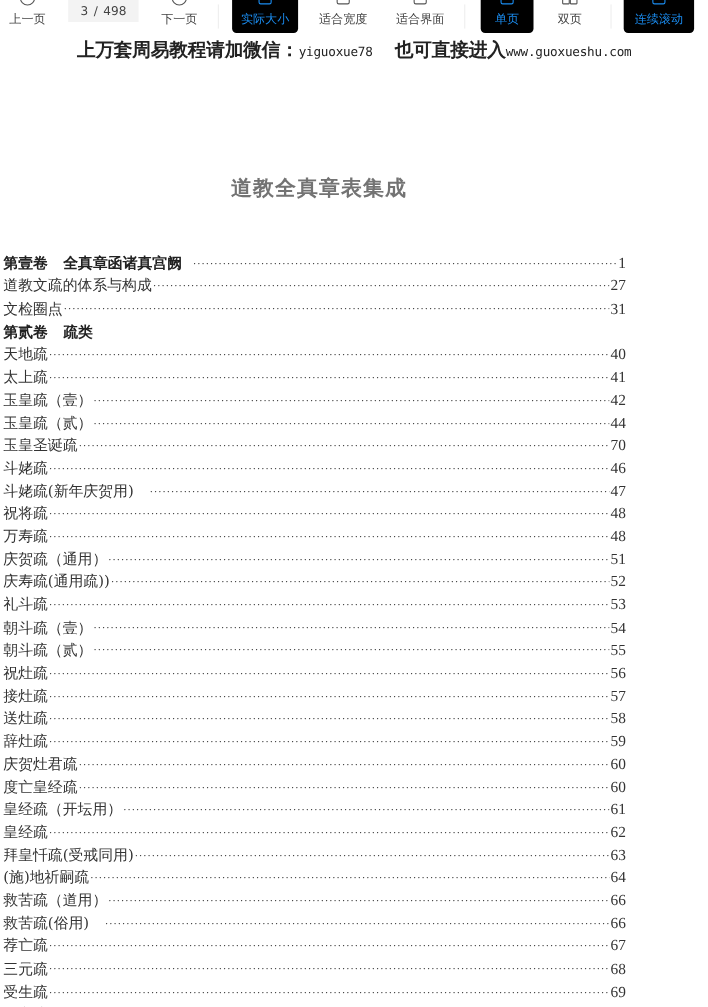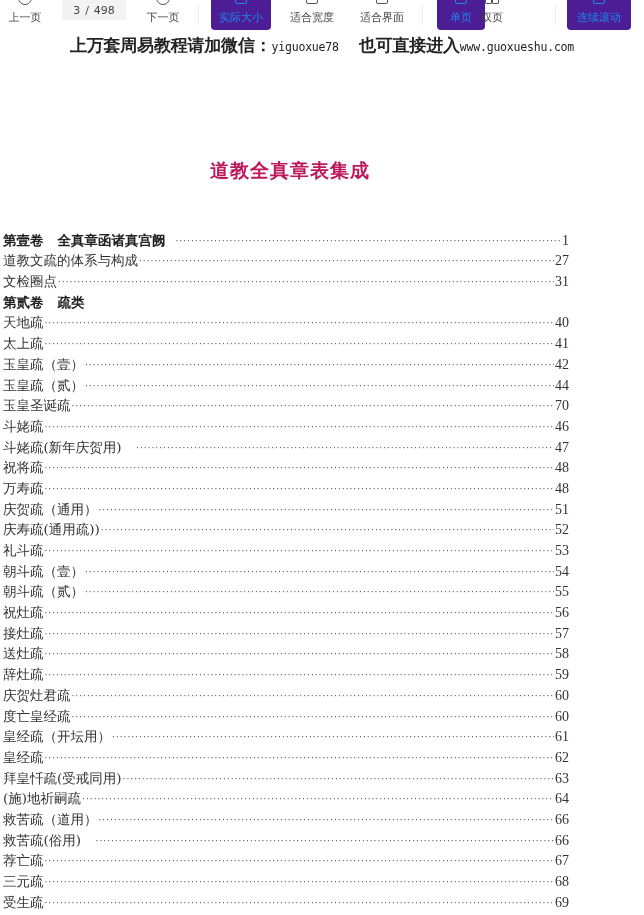--- a/index.html
+++ b/index.html
@@ -10,21 +10,21 @@
     }
     .toolbar {
       position:absolute; left:0; top:0; width:644px; height:30px;
       background:#ffffff; font-family:"DejaVu Sans","Liberation Sans",sans-serif;
     }
     .tb-btn {
       position:absolute; top:0; height:30px; display:flex; flex-direction:column;
       align-items:center; justify-content:flex-end; font-size:11px; color:#444;
       box-sizing:border-box; padding-bottom:5px; border-radius:0 0 4px 4px;
     }
-    .tb-btn.active { background:#4c1d95; color:#1a8cf0; }
+    .tb-btn.active { background:#000000; color:#1a8cf0; }
     .tb-icon {
       position:absolute; top:-8px; left:50%; transform:translateX(-50%);
       width:12px; height:12px; border:1.4px solid #555; border-radius:2px; box-sizing:border-box;
     }
     .tb-icon.circle { border-radius:50%; width:14px; height:14px; top:-9px; }
     .tb-btn.active .tb-icon { border-color:#1a8cf0; }
     .tb-icon.double { width:14px; border:none; }
     .tb-icon.double::before, .tb-icon.double::after {
       content:""; position:absolute; top:0; width:5px; height:10px; border:1.4px solid #555; border-radius:1px;
     }
@@ -35,21 +35,21 @@
     }
     .divider { position:absolute; top:4px; width:1px; height:22px; background:#eeeeee; }
     .watermark {
       position:absolute; top:34px; left:0; width:644px; text-align:center;
       font-family:"DejaVu Sans Mono","Liberation Mono",monospace; font-size:11.5px; color:#222;
       letter-spacing:-0.2px;
     }
     .watermark .cn { font-family:"DejaVu Sans","Liberation Sans",sans-serif; font-weight:bold; font-size:17px;margin-top:24px; }
     .title {
       position:absolute; top:158px; left:0; width:580px; text-align:center;
-      font-family:"DejaVu Sans","Liberation Sans",sans-serif; font-size:19px; font-weight:bold; color:#be185d;
+      font-family:"DejaVu Sans","Liberation Sans",sans-serif; font-size:19px; font-weight:bold; color:#737373;
       letter-spacing:1px;
     }
     .toc { position:absolute; left:3px; top:228px; width:566px; }
     .toc-row {
       height:20.7px; display:flex; align-items:flex-end; font-size:13.5px; color:#333; line-height:17px;
       white-space:nowrap; overflow:hidden;
     }
     .toc-row .label { flex:0 0 auto; }
     .toc-row .label.heading { font-weight:bold; font-family:"DejaVu Sans","Liberation Sans",sans-serif; color:#222; }
     .toc-row .sub { font-family:"DejaVu Serif","Liberation Serif",serif; font-weight:bold; margin-left:14px; }
@@ -88,21 +88,21 @@
   </div>
   <div class="tb-btn" style="left:352px;width:60px;">
     <span class="tb-icon"></span>
     <span>适合界面</span>
   </div>
   <div class="divider" style="left:422px;"></div>
   <div class="tb-btn active" style="left:437px;width:48px;">
     <span class="tb-icon"></span>
     <span>单页</span>
   </div>
-  <div class="tb-btn" style="left:468px;width:48px;">
+  <div class="tb-btn" style="left:494px;width:48px;">
     <span class="tb-icon double"></span>
     <span>双页</span>
   </div>
   <div class="divider" style="left:555px;"></div>
   <div class="tb-btn active" style="left:567px;width:64px;text-align:right;">
     <span class="tb-icon"></span>
     <span>连续滚动</span>
   </div>
 </div>
 

